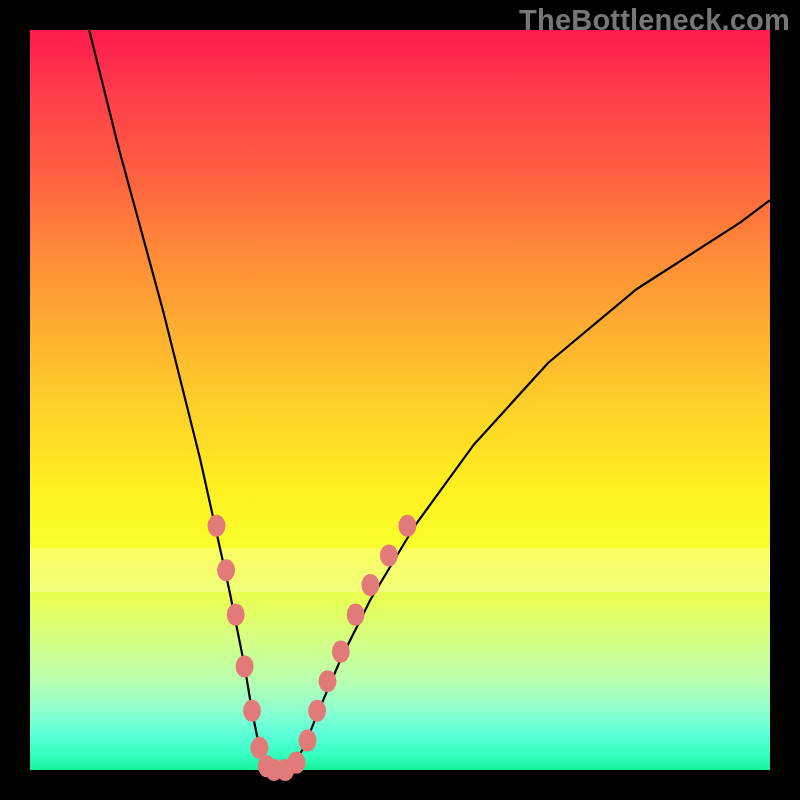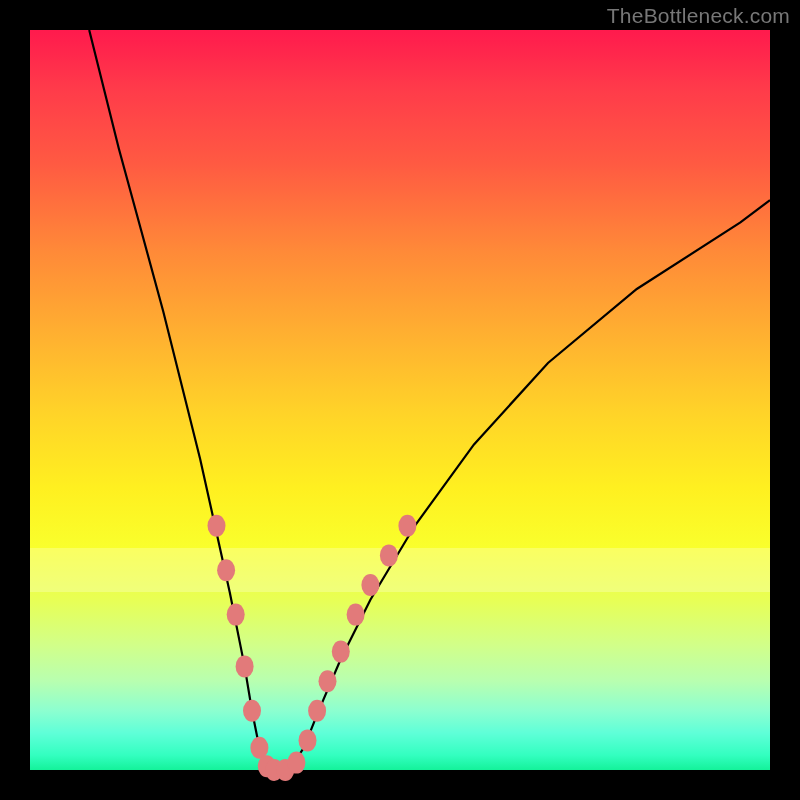--- a/index.html
+++ b/index.html
@@ -46,23 +46,23 @@
     position: absolute;
     left: 30px;
     width: 740px;
     pointer-events: none;
   }
   .watermark {
     position: absolute;
     top: 4px;
     right: 10px;
     color: #777;
-    font-size: 21px;
+    font-size: 29px;
     letter-spacing: 0.2px;
-    font-weight: 400;
+    font-weight: 700;
     user-select: none;
   }
   svg.curve {
     position: absolute;
     left: 30px;
     top: 30px;
     width: 740px;
     height: 740px;
     overflow: visible;
   }

